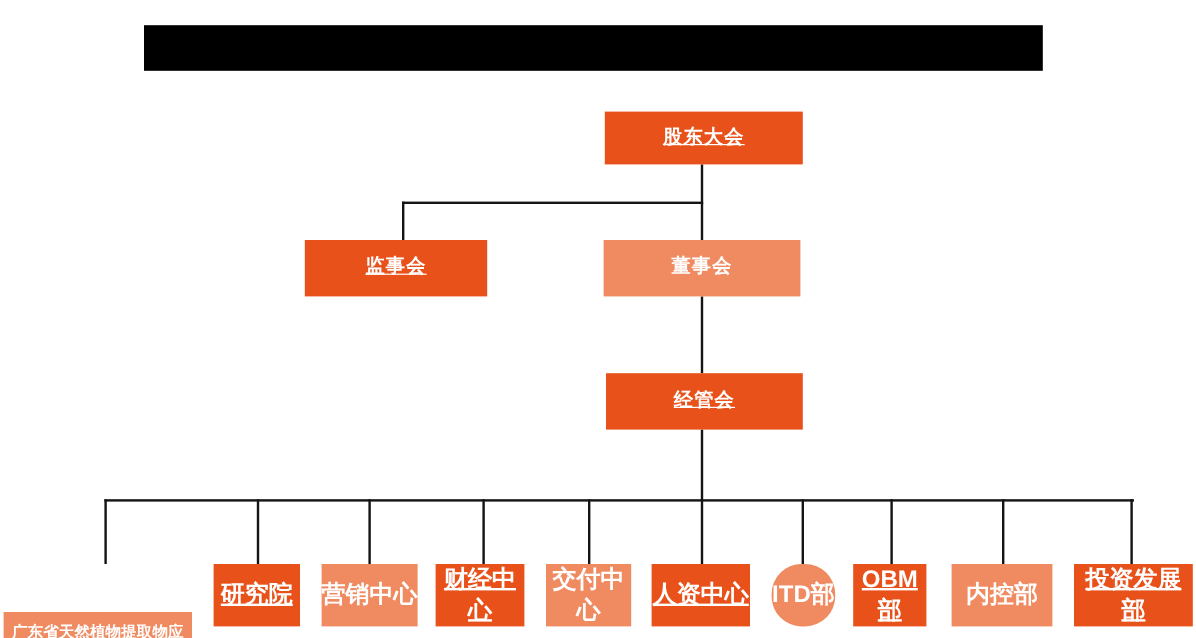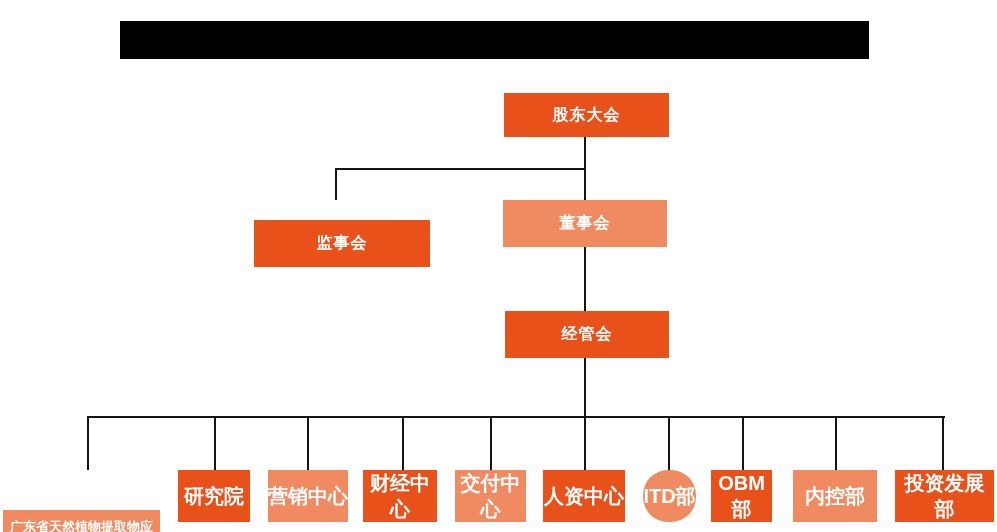--- a/index.html
+++ b/index.html
@@ -33,28 +33,28 @@
   .box {
     position: absolute;
     display: flex;
     align-items: center;
     justify-content: center;
     text-align: center;
     color: var(--text-on-box);
     font-weight: bold;
     line-height: 1.3;
   }
-  .primary   { background: var(--primary); }
+  .primary   { background: var(--primary); text-decoration: underline; }
   .secondary { background: var(--secondary); }
 
   .lvl { font-size: 16px; letter-spacing: 1px; }
 
   
   .n-shareholders { left: 504px; top: 93px;  width: 165px; height: 44px; }
-  .n-supervisory  { left: 254px; top: 200px; width: 176px; height: 47px; margin-top: 20px; }
+  .n-supervisory  { left: 254px; top: 200px; width: 152px; height: 47px; }
   .n-board        { left: 503px; top: 200px; width: 164px; height: 47px; }
   .n-management   { left: 505px; top: 311px; width: 164px; height: 47px; }
 
   
   .dept { top: 470px; height: 52px; font-size: 20px; }
   .d0 { left: 3px;   width: 157px; font-size: 13px; padding: 0 6px; margin-top: 40px; }
   .d1 { left: 178px; width: 72px; }
   .d2 { left: 268px; width: 80px; }
   .d3 { left: 363px; width: 74px; }
   .d4 { left: 455px; width: 71px; }

